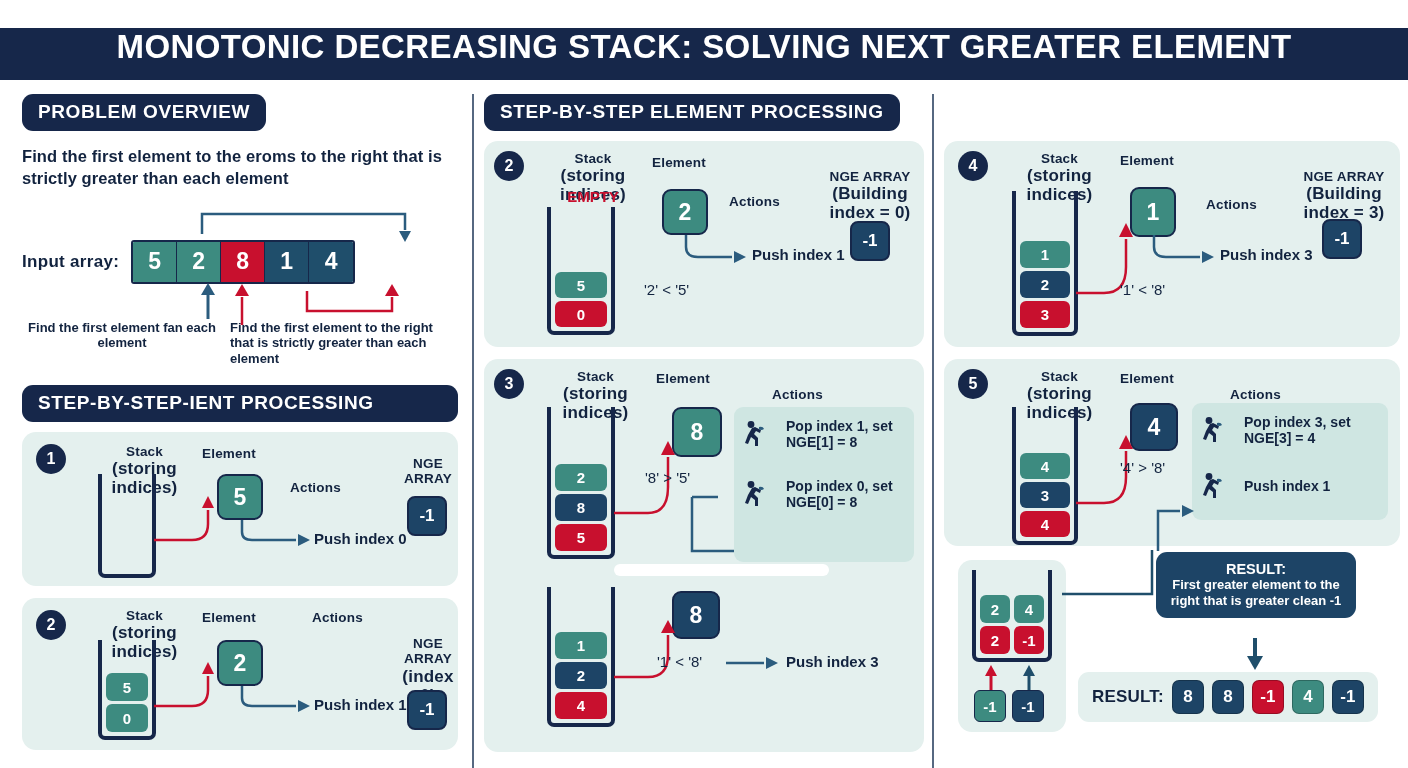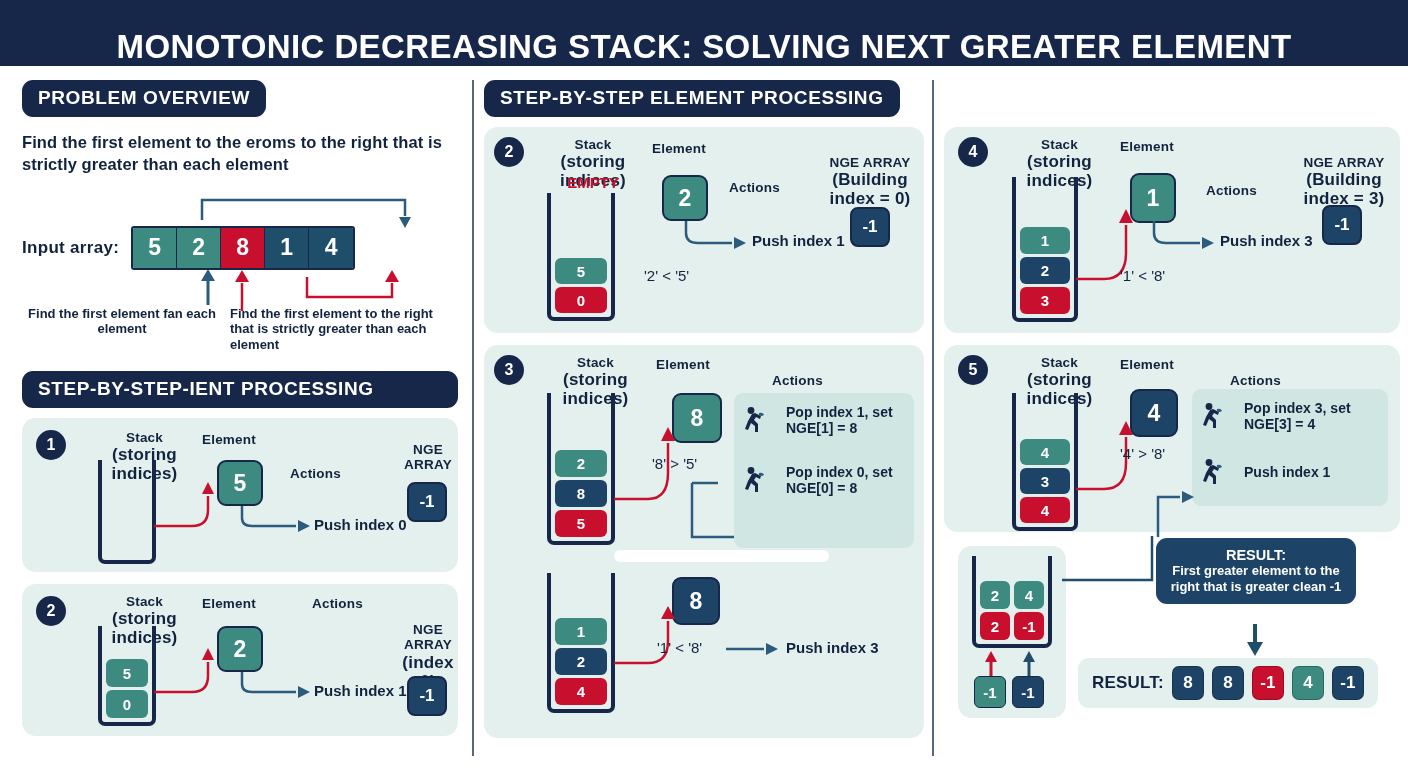--- a/index.html
+++ b/index.html
@@ -5,23 +5,23 @@
   * { box-sizing: border-box; margin: 0; padding: 0; }
   body {
     width: 1408px; height: 768px;
     background: #ffffff;
     font-family: "Liberation Sans", sans-serif;
     overflow: hidden;
     position: relative;
   }
   
   .header {
-    height: 66px;
+    height: 52px;
     background: #16274a;
-    display: flex; align-items: flex-end; justify-content: center;
+    display: flex; align-items: flex-start; justify-content: center; margin-top: 28px;
   }
   .header-title {
     color: #ffffff;
     font-size: 33px;
     font-weight: bold;
     letter-spacing: 0.4px;
     text-transform: uppercase;
     white-space: nowrap;
   }
   
@@ -313,21 +313,21 @@
         <div class="cell navy-d" style="height:27px;">8</div>
         <div class="cell red" style="height:27px;">5</div>
       </div>
 
       <div class="elem teal" style="position:absolute; left:188px; top:48px; width:50px; height:50px;">8</div>
 
       <svg class="arrow-svg" style="left:128px; top:76px;" width="70" height="88">
         <path d="M2,78 L36,78 Q56,78 56,52 L56,22" stroke="#c8102e" stroke-width="2.5" fill="none"></path>
         <path d="M56,6 l-7,14 l14,0 z" fill="#c8102e"></path>
       </svg>
-      <div class="cmp-txt" style="position:absolute; left:168px; top:110px;">'8' &gt; '5'</div>
+      <div class="cmp-txt" style="position:absolute; left:161px; top:110px;">'8' &gt; '5'</div>
 
       <svg class="arrow-svg" style="left:202px; top:130px;" width="76" height="78">
         <path d="M6,8 L32,8 M6,8 L6,62 L50,62" stroke="#2b5c7e" stroke-width="2.5" fill="none"></path>
         <path d="M64,62 l-12,-6 l0,12 z" fill="#2b5c7e"></path>
       </svg>
 
       <div class="actions-panel" style="position:absolute; left:250px; top:48px; width:180px; height:155px;">
         <div class="act-row">
           <span class="runner">
             <svg width="22" height="28" viewBox="0 0 22 28">

